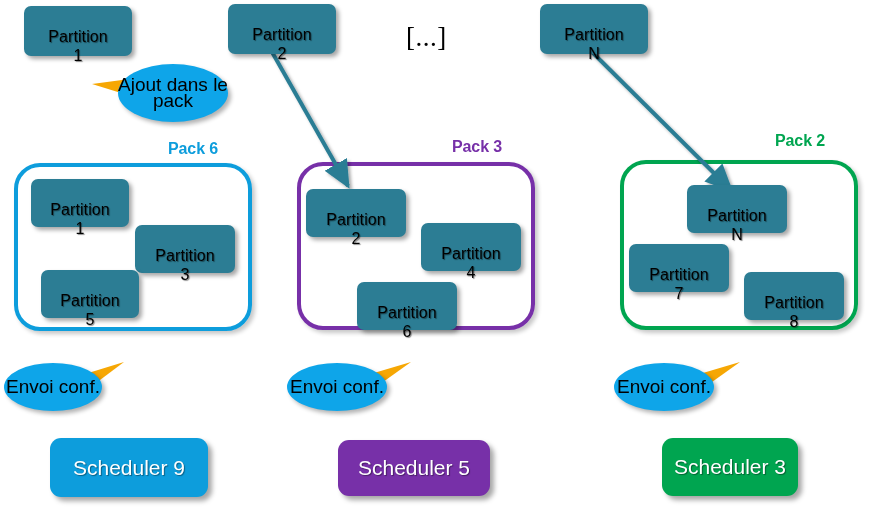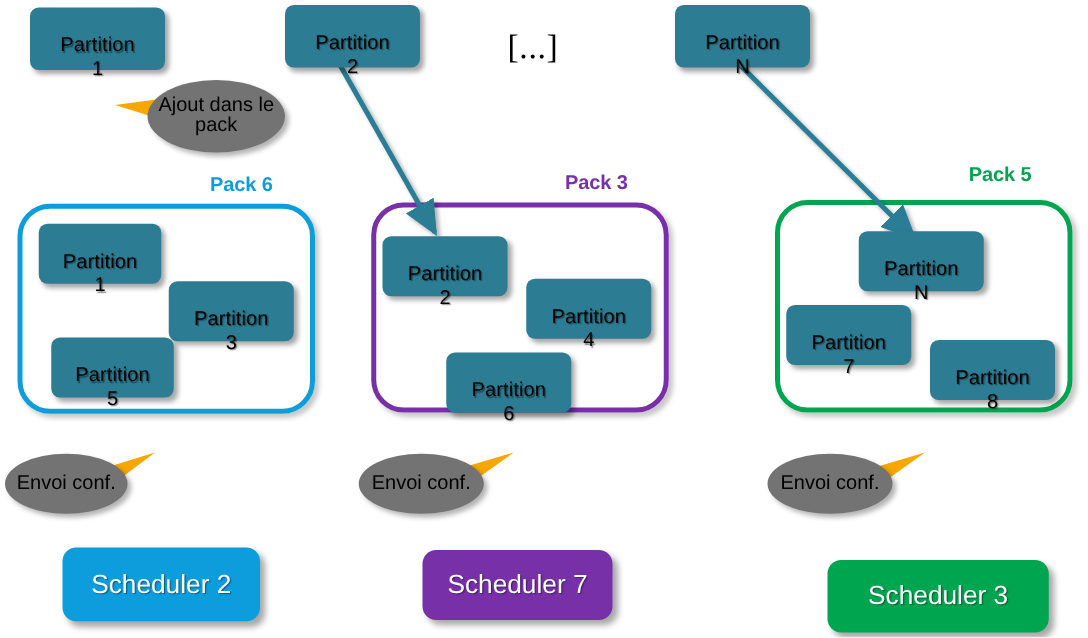--- a/index.html
+++ b/index.html
@@ -79,28 +79,28 @@
   }
 
   
   .callout {
     position: absolute;
     z-index: 5;
   }
   .callout .bubble {
     position: absolute;
     box-sizing: border-box;
-    background: #737373;
+    background: #0ea5e9;
     border-radius: 50%;
     display: flex;
     align-items: center;
     justify-content: center;
     text-align: center;
     color: #000000;
-    font-size: 16px;
+    font-size: 19px;
     line-height: 16px;
     font-weight: 500;
     box-shadow: 3px 3px 4px rgba(0,0,0,0.3);
   }
   .callout svg {
     position: absolute;
     overflow: visible;
   }
 
   
@@ -194,21 +194,21 @@
 
   <div class="callout" style="left:2px; top:358px; width:126px; height:56px;">
     <svg width="126" height="56">
       <path d="M122,4 L70,20 L82,34 z" fill="#f6a704"></path>
     </svg>
     <div class="bubble" style="left:2px; top:5px; width:98px; height:48px;">
       <span>Envoi conf.</span>
     </div>
   </div>
 
-  <div class="scheduler" style="left:50px; top:438px; width:158px; height:59px; background:#0d9ddc;">Scheduler 2</div>
+  <div class="scheduler" style="left:50px; top:438px; width:158px; height:59px; background:#0d9ddc;">Scheduler 9</div>
 
   <div class="pack-label" style="left:452px; top:138px; color:#7730a8;">Pack 3</div>
   <div class="pack-frame" style="left:297px; top:162px; width:238px; height:168px; border-color:#7730a8;"></div>
 
   <div class="partition" style="left:306px; top:189px; width:100px; height:48px;">
     <span class="pl">Partition</span>
     <span class="pl">2</span>
   </div>
   <div class="partition" style="left:421px; top:223px; width:100px; height:48px;">
     <span class="pl">Partition</span>
@@ -221,23 +221,23 @@
 
   <div class="callout" style="left:285px; top:358px; width:130px; height:56px;">
     <svg width="130" height="56">
       <path d="M126,4 L72,20 L84,34 z" fill="#f6a704"></path>
     </svg>
     <div class="bubble" style="left:2px; top:5px; width:100px; height:48px;">
       <span>Envoi conf.</span>
     </div>
   </div>
 
-  <div class="scheduler" style="left:338px; top:440px; width:152px; height:56px; background:#7730a8;">Scheduler 7</div>
-
-  <div class="pack-label" style="left:775px; top:132px; color:#00a550;">Pack 5</div>
+  <div class="scheduler" style="left:338px; top:440px; width:152px; height:56px; background:#7730a8;">Scheduler 5</div>
+
+  <div class="pack-label" style="left:775px; top:132px; color:#00a550;">Pack 2</div>
   <div class="pack-frame" style="left:620px; top:160px; width:238px; height:170px; border-color:#00a550;"></div>
 
   <div class="partition" style="left:687px; top:185px; width:100px; height:48px;">
     <span class="pl">Partition</span>
     <span class="pl">N</span>
   </div>
   <div class="partition" style="left:629px; top:244px; width:100px; height:48px;">
     <span class="pl">Partition</span>
     <span class="pl">7</span>
   </div>
@@ -248,15 +248,15 @@
 
   <div class="callout" style="left:612px; top:358px; width:132px; height:56px;">
     <svg width="132" height="56">
       <path d="M128,4 L74,20 L86,34 z" fill="#f6a704"></path>
     </svg>
     <div class="bubble" style="left:2px; top:5px; width:100px; height:48px;">
       <span>Envoi conf.</span>
     </div>
   </div>
 
-  <div class="scheduler" style="left:662px; top:448px; width:177px; height:58px; background:#00a550;">Scheduler 3</div>
+  <div class="scheduler" style="left:662px; top:438px; width:136px; height:58px; background:#00a550;">Scheduler 3</div>
 
 </div>
 
 </body></html>

